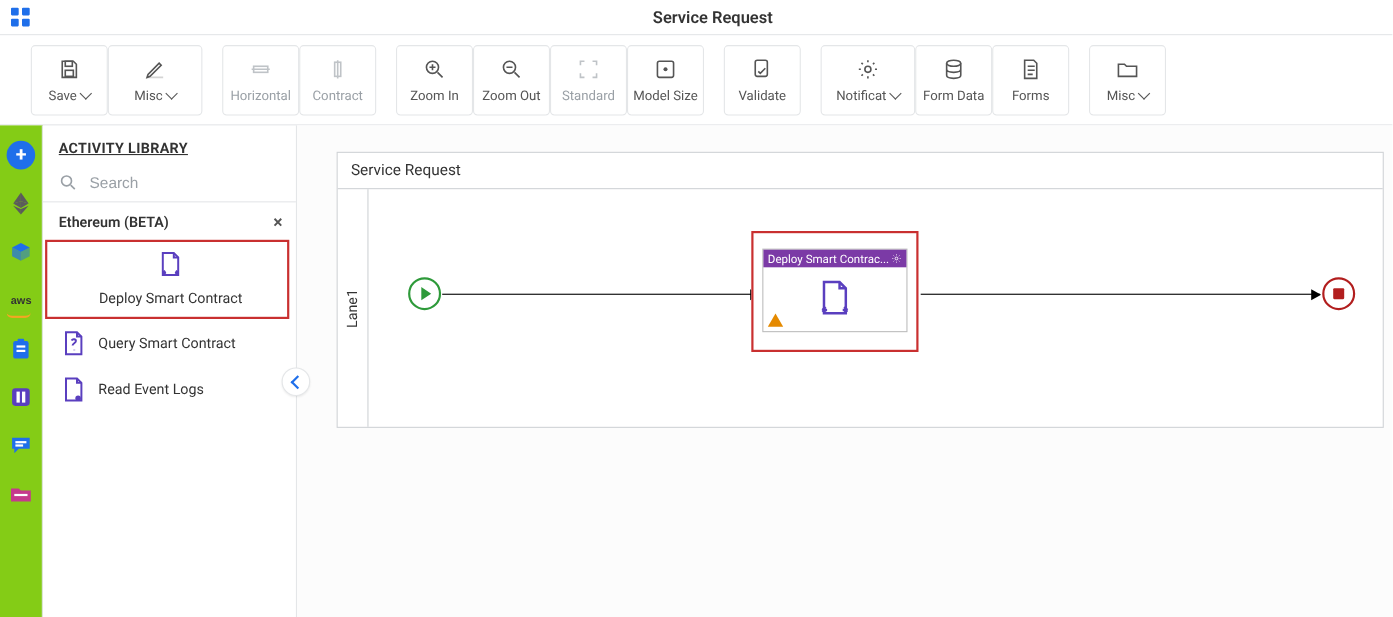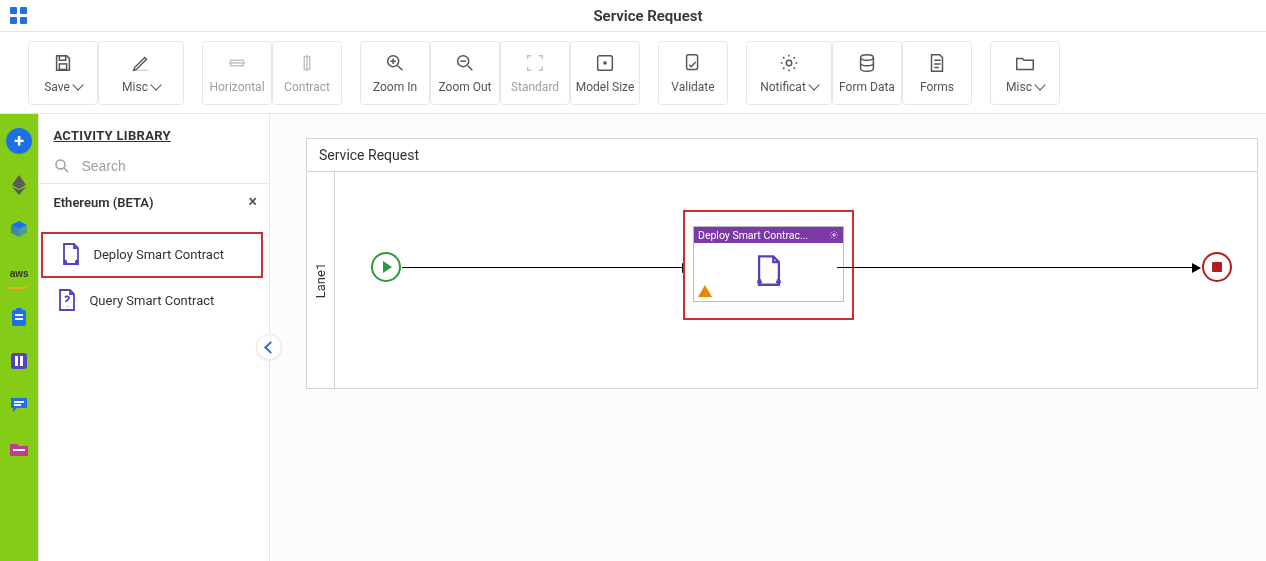--- a/index.html
+++ b/index.html
@@ -136,21 +136,22 @@
   .act-list { display:flex;flex-direction:column; }
   .act {
     display:flex;align-items:center;gap:10px;
     padding:8px 10px 8px 16px;
     cursor:pointer;
     line-height:1.25;
   }
   .act .act-label { flex:1; }
   .act.sel {
     border:2px solid var(--highlight);
-    margin:16px 6px 2px 2px;
+    margin:2px 6px 2px 2px;
+    flex-direction:column;
   }
   .collapse-handle {
     position:absolute;
     right:-13px;top:220px;
     width:26px;height:26px;
     border:1px solid var(--border);
     border-radius:50%;
     background:#fff;
     display:flex;align-items:center;justify-content:center;
     cursor:pointer;
@@ -223,21 +224,21 @@
     margin-left:2px;
   }
   .node-end {
     position:absolute;left:867px;top:80px;
     width:30px;height:30px;border:2px solid #b21e1e;border-radius:50%;
     display:flex;align-items:center;justify-content:center;
   }
   .node-end::before { content:"";width:10px;height:10px;background:#b21e1e;border-radius:1px; }
   .node-box {
     position:absolute;left:348px;top:38px;
-    width:171px;height:110px;
+    width:152px;height:110px;
     border:2px solid var(--highlight);
     background:#fff;
   }
   .node-inner {
     margin:14px 8px 8px 8px;
     border:1px solid #bdbdbd;
     height:76px;
     position:relative;
     display:flex;flex-direction:column;
   }
@@ -488,20 +489,30 @@
       </div>
       <div class="act">
         <span>
             <svg width="24" height="26" viewBox="0 0 24 26" fill="none" stroke="#5a3fbf" stroke-width="1.8">
               <path d="M5 2h10l4 4v16H5z"></path>
               <path d="M15 2v4h4"></path>
               <path d="M11 14c0-2 3-2 3-4s-3-2-4-.5M12.5 18v.5"></path>
             </svg>
           </span>
         <span class="act-label">Query Smart Contract</span>
+      </div>
+      <div class="act">
+        <span>
+            <svg width="24" height="26" viewBox="0 0 24 26" fill="none" stroke="#5a3fbf" stroke-width="1.8">
+              <path d="M5 2h10l4 4v16H5z"></path>
+              <path d="M15 2v4h4"></path>
+              <circle cx="16" cy="20" r="2.5" fill="#5a3fbf" stroke="none"></circle>
+            </svg>
+          </span>
+        <span class="act-label">Read Event Logs</span>
       </div>
     </div>
     <div class="collapse-handle"></div>
   </div>
 
   <div class="canvas-wrap">
     <div class="canvas">
       <div class="canvas-header">Service Request</div>
       <div class="lane">
         <div class="lane-label">

